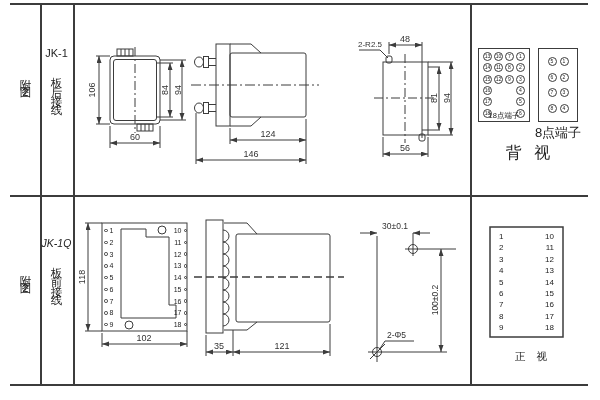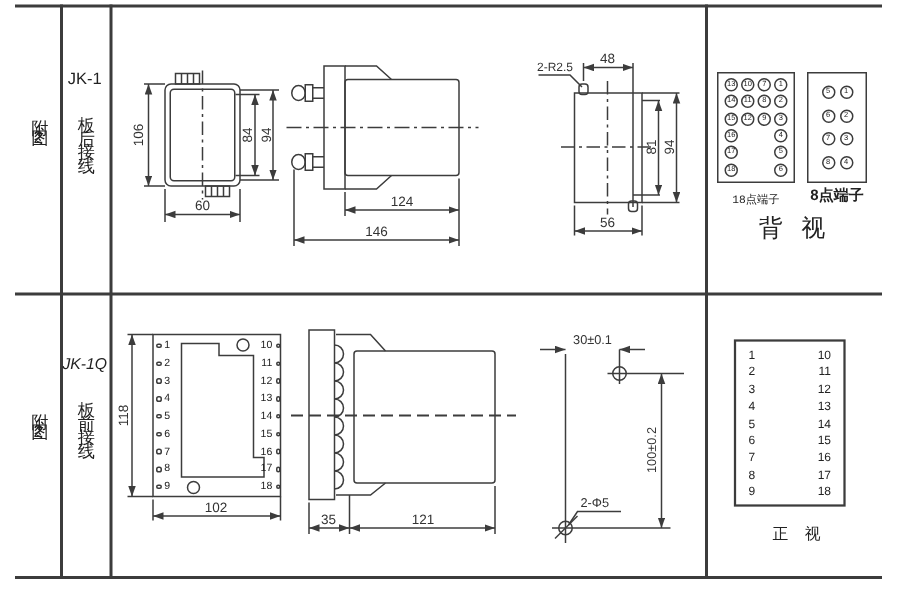--- a/index.html
+++ b/index.html
@@ -191,22 +191,22 @@
 
   <span class="tc">5</span>
       <span class="tc">1</span>
       <span class="tc">6</span>
       <span class="tc">2</span>
       <span class="tc">7</span>
       <span class="tc">3</span>
       <span class="tc">8</span>
       <span class="tc">4</span>
     </div>
-  <div class="cap" style="left:474px;top:131px;width:60px;font-size:7.5px;font-family:Liberation Mono, monospace;">18点端子</div>
-  <div class="cap" style="left:532px;top:126px;width:52px;font-size:10px;font-weight:bold;">8点端子</div>
+  <div class="cap" style="left:474px;top:112px;width:60px;font-size:7.5px;">18点端子</div>
+  <div class="cap" style="left:532px;top:126px;width:52px;font-size:13px;">8点端子</div>
   <div class="cap" style="left:498px;top:145px;width:64px;font-size:16px;letter-spacing:4px;">背 视</div>
 
   <div class="pcol" style="left:104px;top:227px;height:101px;">
 
   <span class="prow">
         <i class="dot"></i>
         <b>1</b>
       </span>
       <span class="prow">
         <i class="dot"></i>

